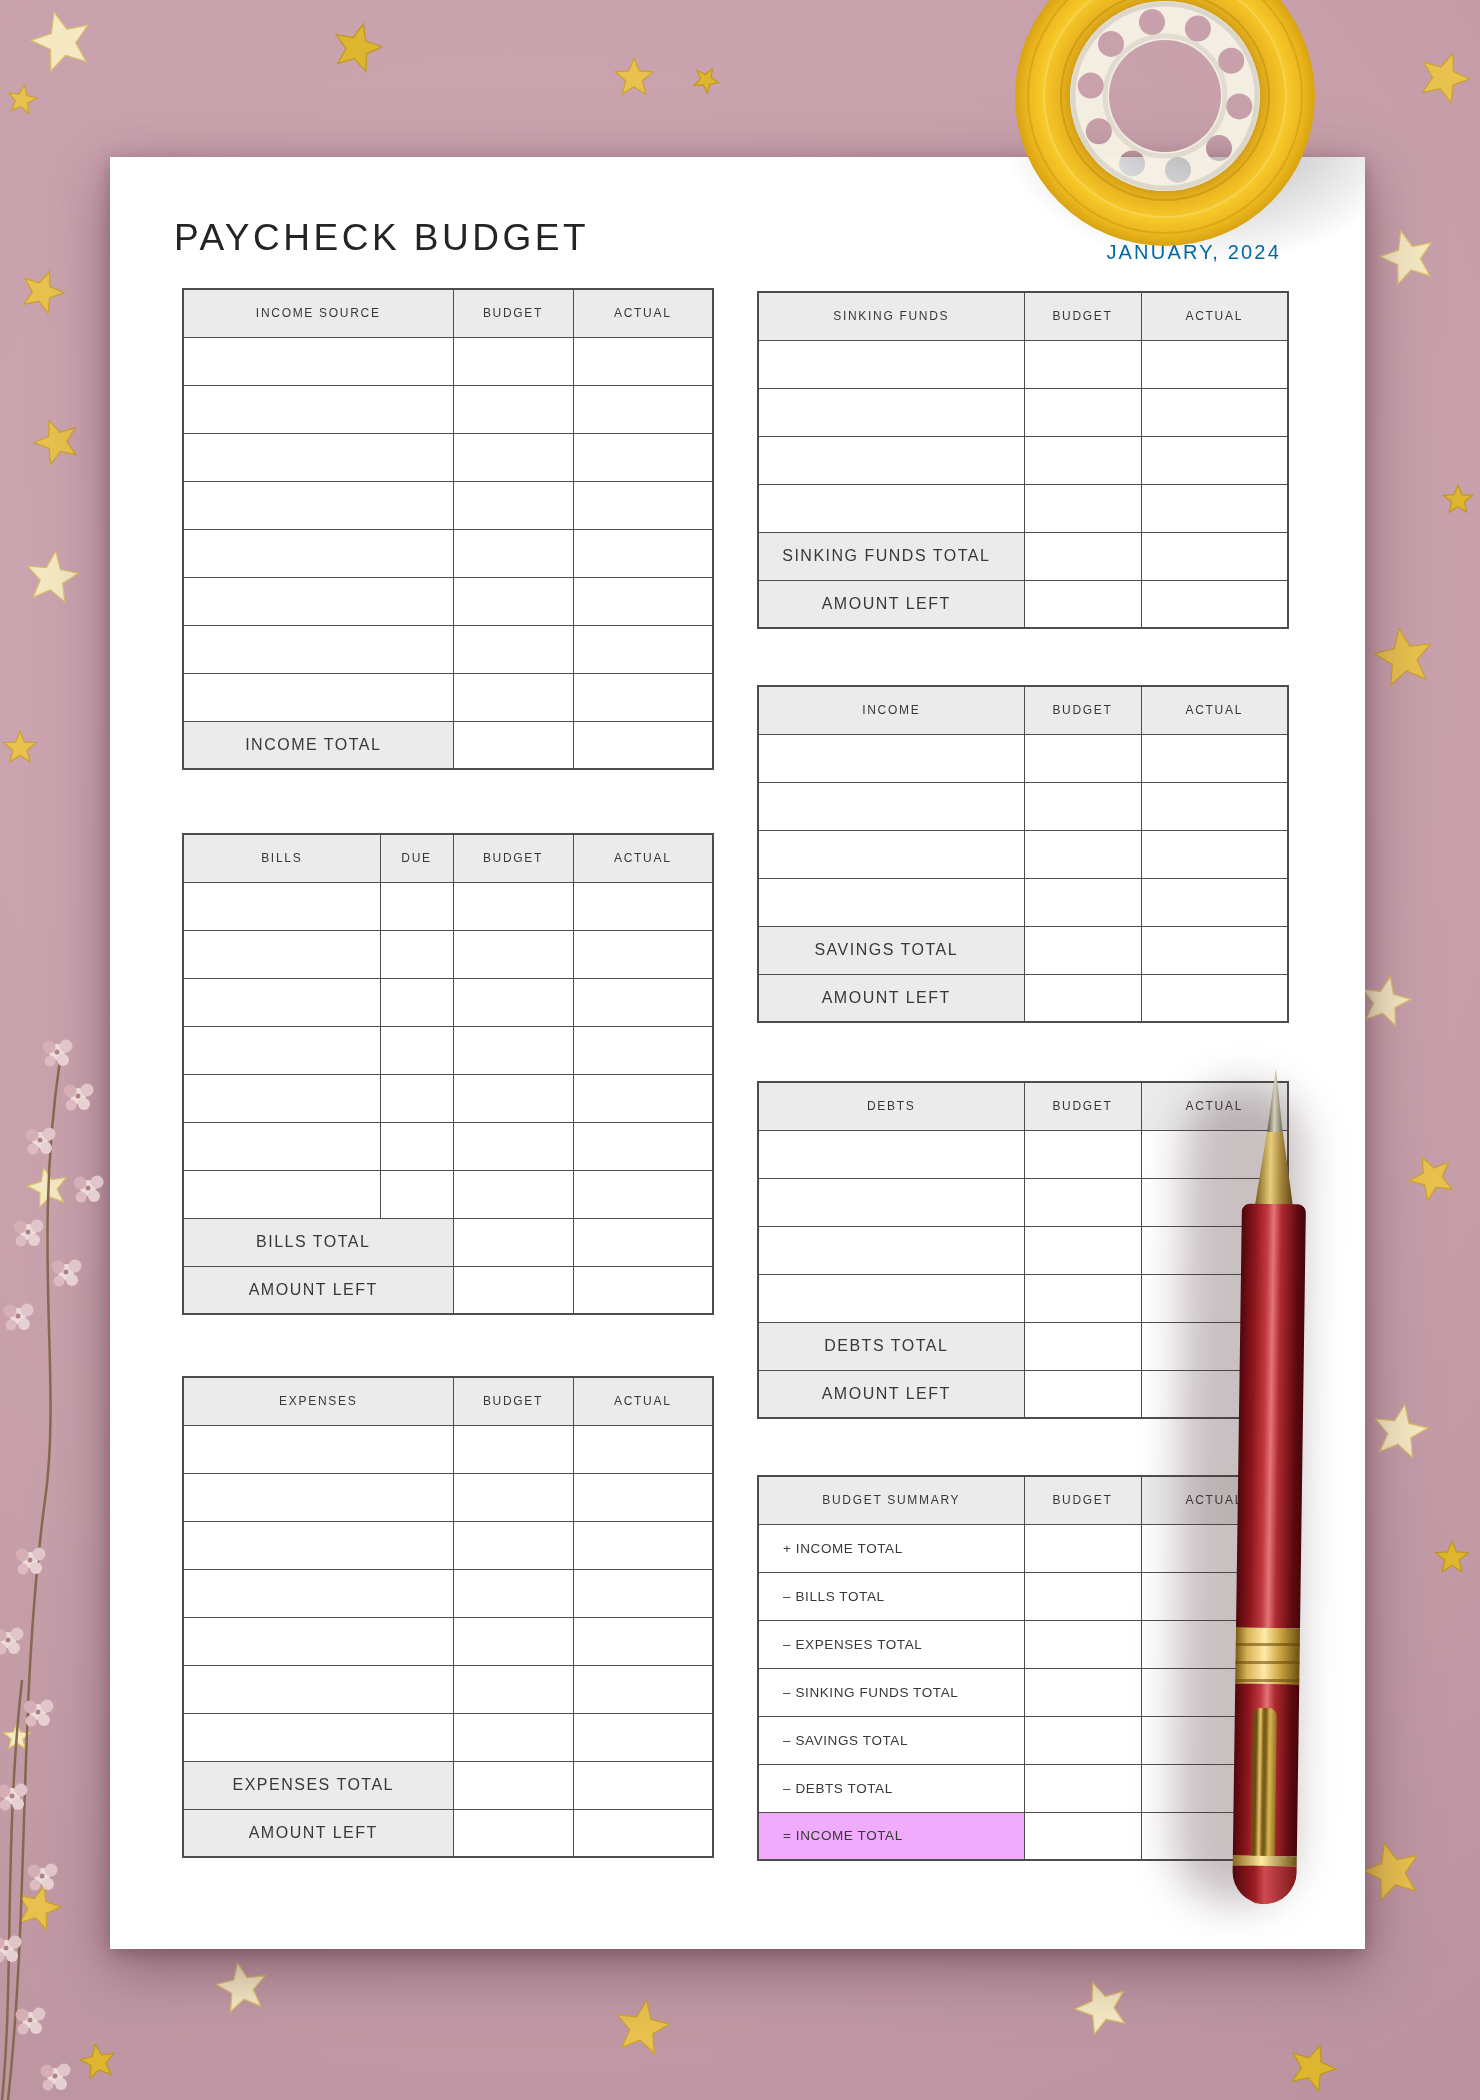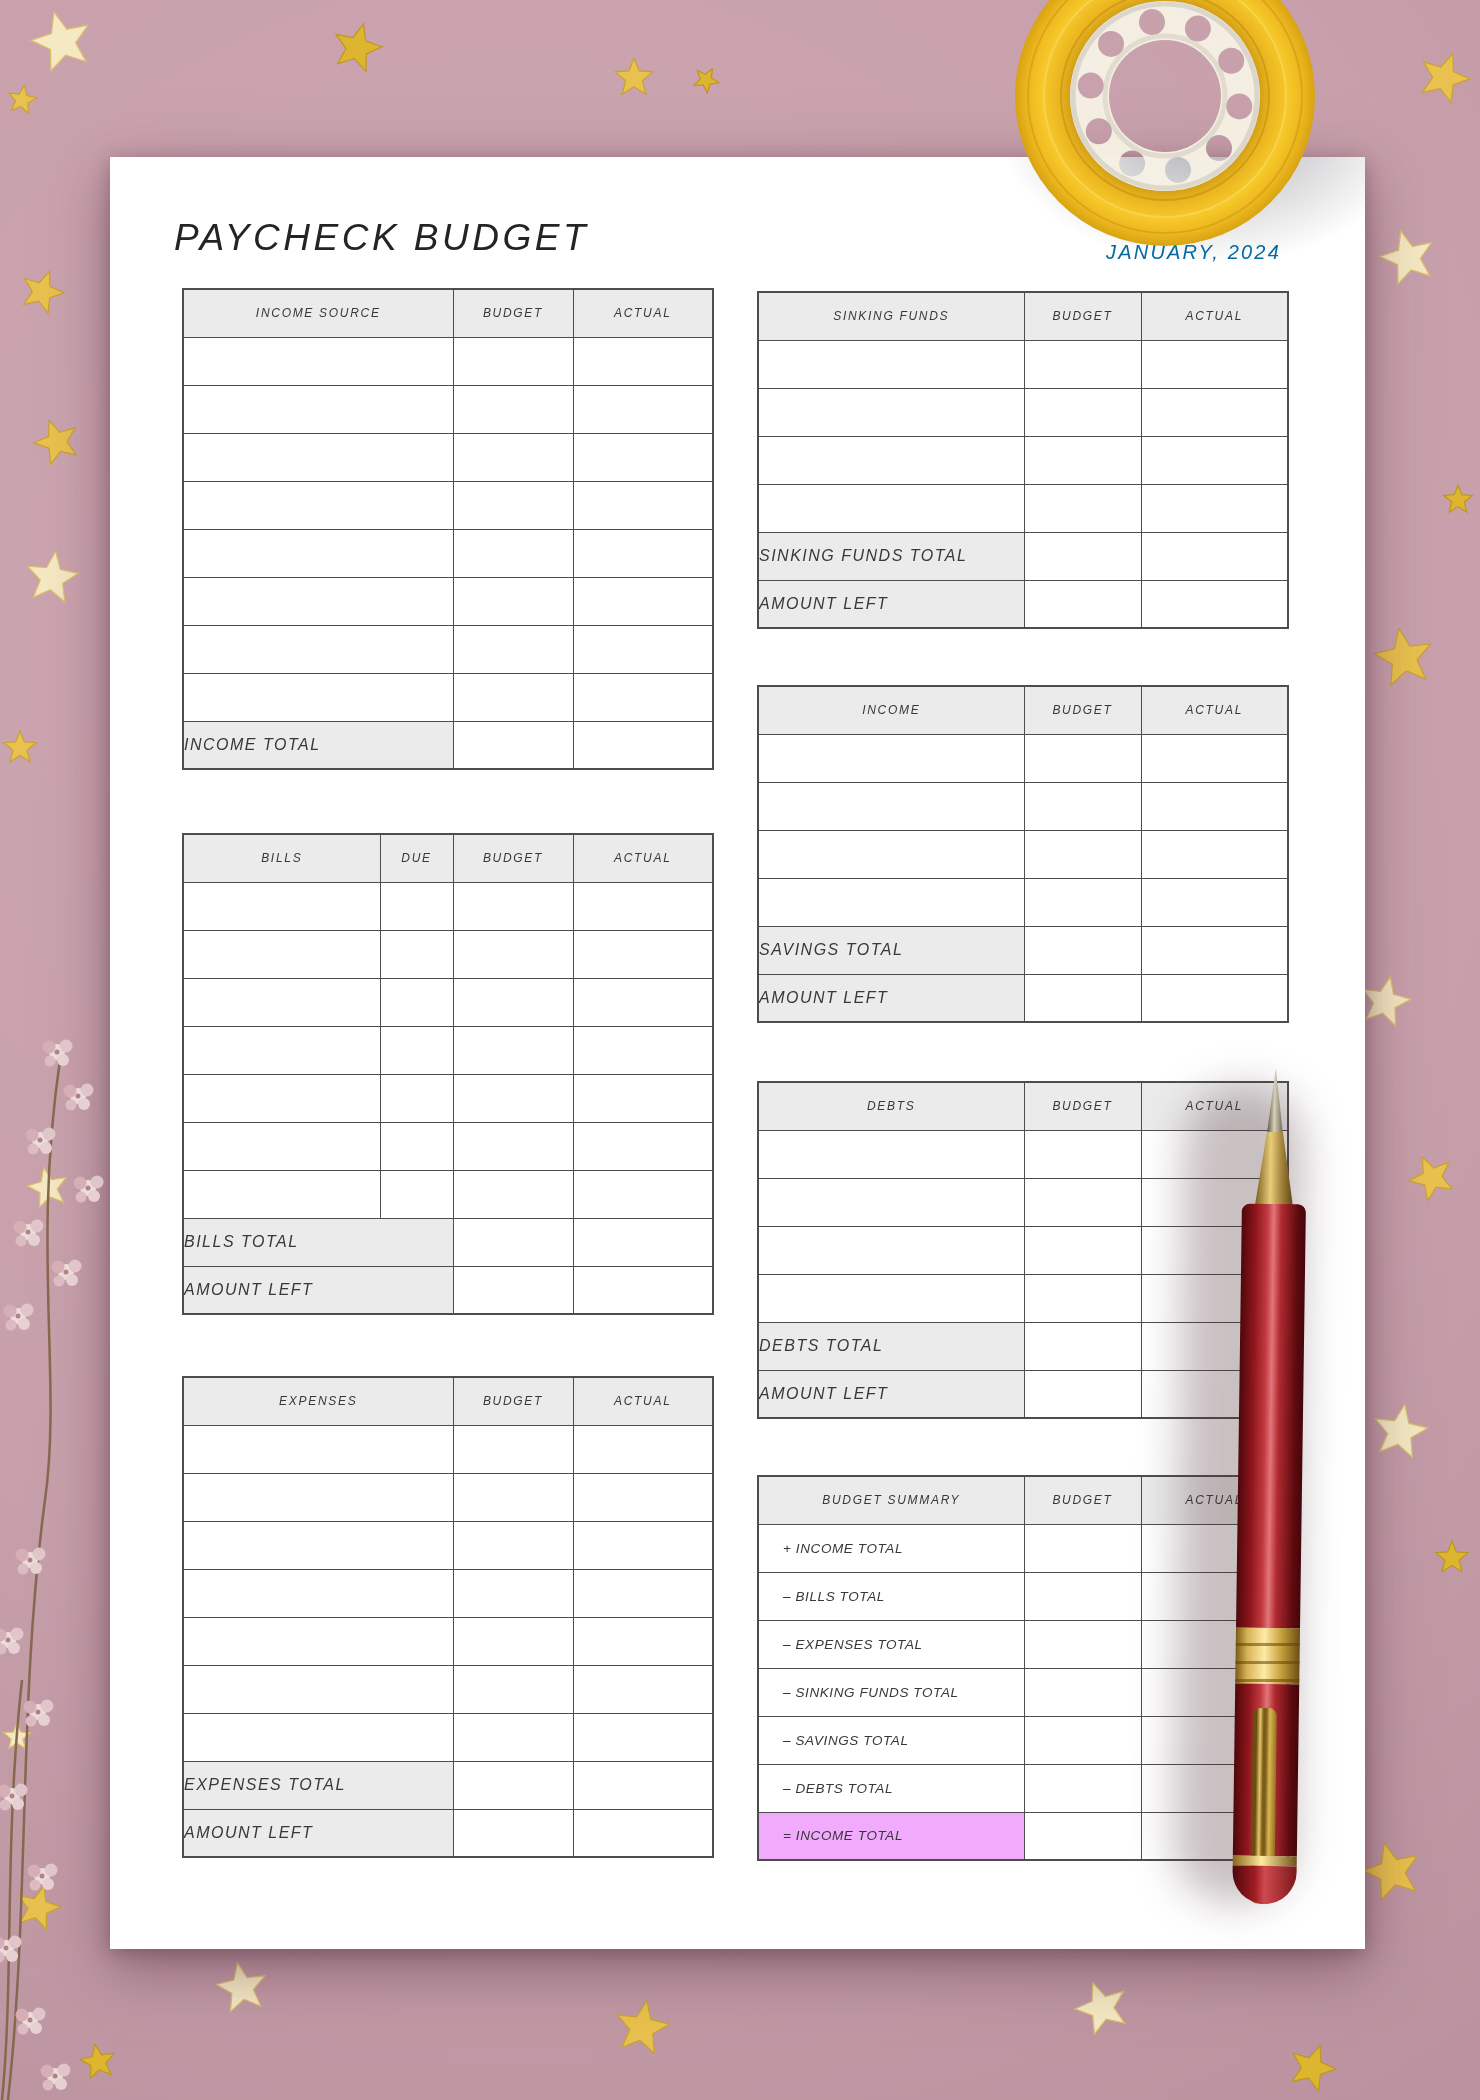--- a/index.html
+++ b/index.html
@@ -8,35 +8,34 @@
     position:relative;overflow:hidden;
     background:radial-gradient(circle at 35% 30%, #cda7b2 0%, #c7a0ab 55%, #ba929f 100%);
     font-family:"Liberation Sans","DejaVu Sans",sans-serif;
   }
   #stars{position:absolute;left:0;top:0;width:1480px;height:2100px;pointer-events:none;z-index:1}
   #flowers{position:absolute;left:0;top:980px;width:190px;height:1120px;pointer-events:none;z-index:3}
 
   .page{
     position:absolute;left:110px;top:157px;width:1255px;height:1792px;background:#fff;z-index:2;
     box-shadow:0 18px 55px rgba(84,45,62,.5),0 4px 16px rgba(84,45,62,.35);
-    font-style:italic;
   }
   .tape-shadow{
     position:absolute;top:0;right:0;width:560px;height:320px;pointer-events:none;
     background:radial-gradient(ellipse 300px 200px at 72% -10%, rgba(86,86,95,.5), rgba(86,86,95,0) 70%);
   }
   h1.title{position:absolute;left:64px;top:60px;font-size:37px;font-weight:300;letter-spacing:3.5px;color:#242424;white-space:nowrap}
   .date{position:absolute;right:84px;top:84px;font-size:20px;font-weight:300;letter-spacing:2.2px;color:#0369a1;white-space:nowrap}
 
   .tblw{position:absolute}
   table.tbl{border-collapse:collapse;border:2px solid #4d4d4d;table-layout:fixed}
   .tbl th,.tbl td{border:1px solid #4d4d4d;height:48px;font-weight:400;color:#383838;overflow:hidden;white-space:nowrap}
   .tbl th{background:#ebebeb;font-size:12px;font-weight:300;letter-spacing:1.7px;text-align:center}
   .tbl td{background:#fff}
-  .tbl td.flabel{background:#ebebeb;text-align:left;padding-right:10px;font-size:16px;letter-spacing:1.5px}
+  .tbl td.flabel{background:#ebebeb;text-align:center;padding-right:10px;font-size:16px;letter-spacing:1.5px}
   .tbl td.slabel{text-align:left;padding-left:24px;font-size:13.5px;letter-spacing:.6px}
   .tbl td.slabel.shade{background:#f0abfc}
 
   #tape{position:absolute;left:1013px;top:-56px;width:304px;height:304px;z-index:4;pointer-events:none}
 
   .pen-shadow{position:absolute;left:1178px;top:1086px;width:122px;height:818px;border-radius:60px;
     background:rgba(75,48,53,.3);filter:blur(20px);transform:rotate(.8deg);z-index:5;pointer-events:none}
   .pen{position:absolute;left:1222px;top:1068px;width:96px;height:836px;transform:rotate(.8deg);z-index:6}
   .pen>div{position:absolute}
   .pen-tip{left:40px;top:0;width:16px;height:66px;clip-path:polygon(50% 0,100% 100%,0 100%);

